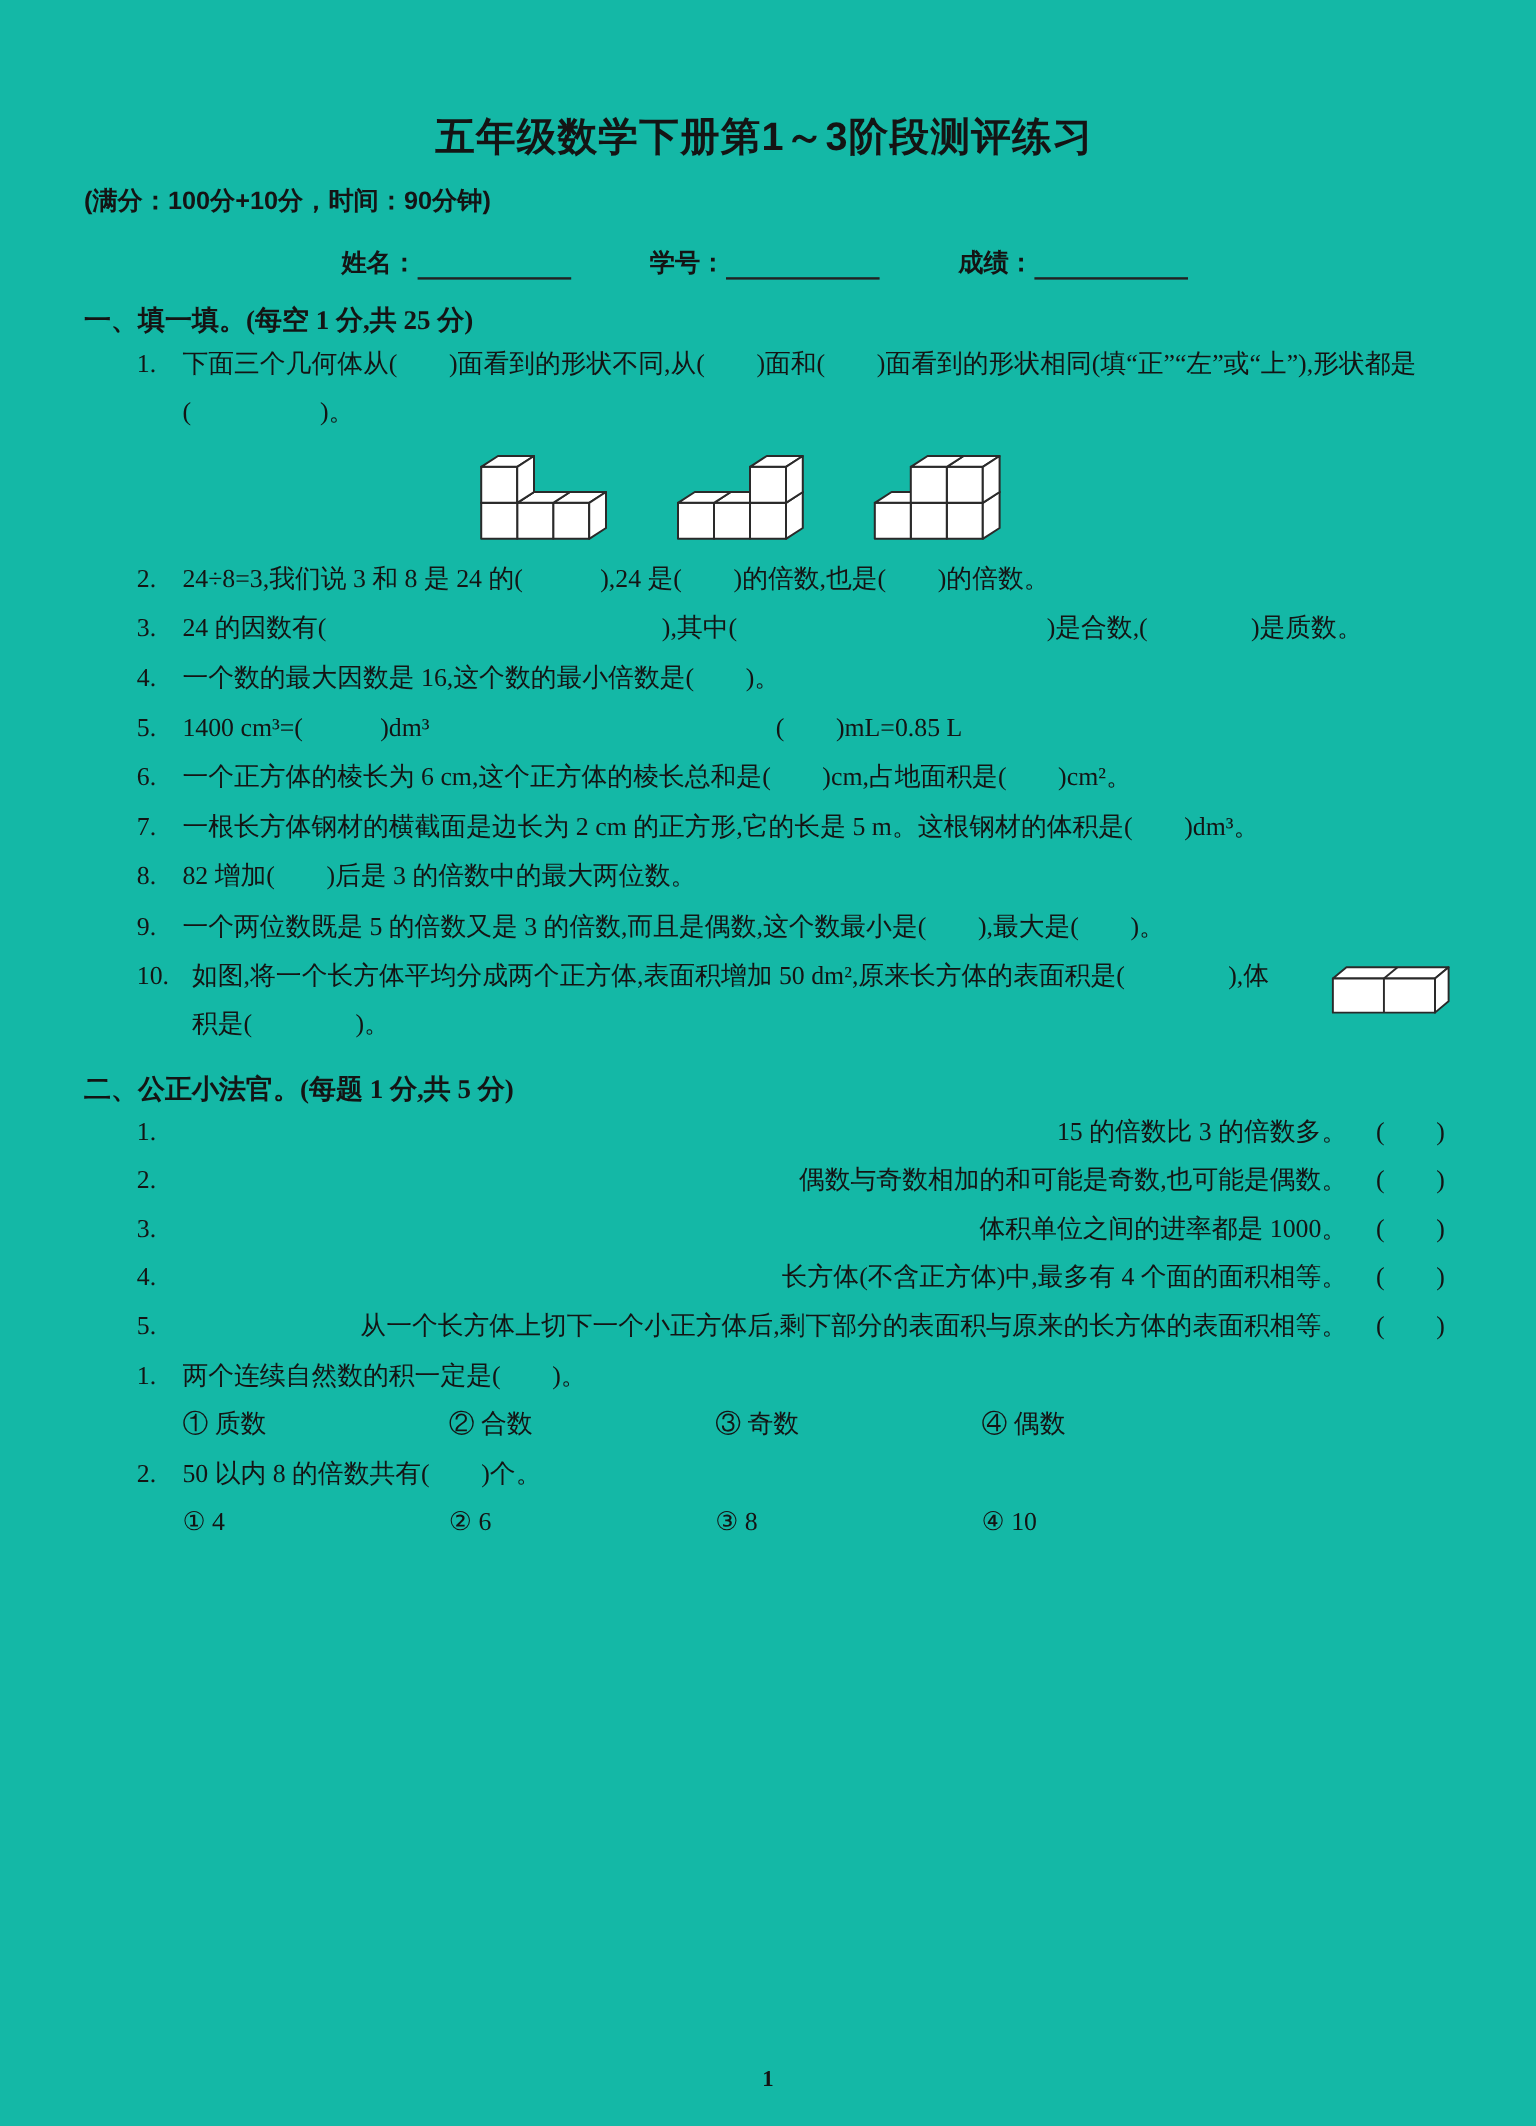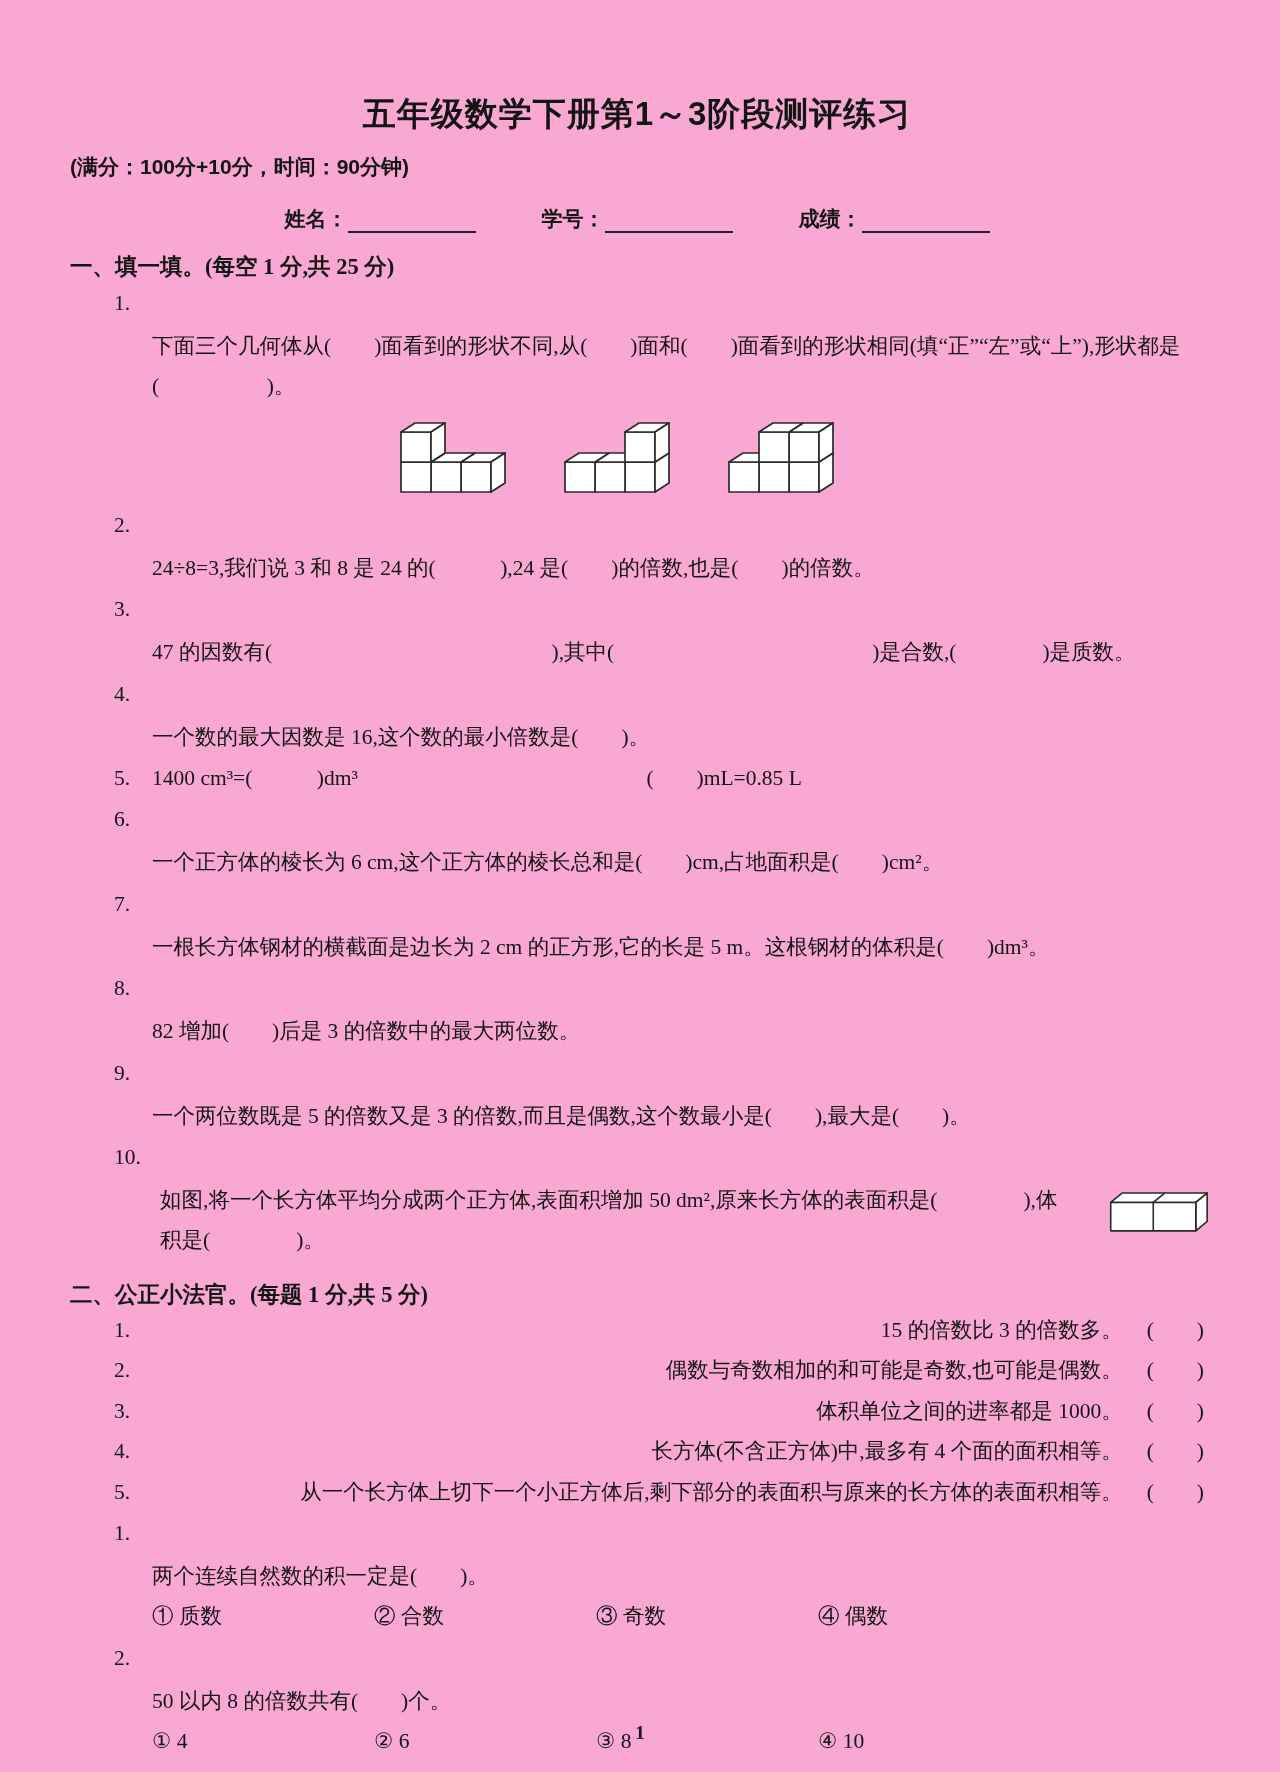--- a/index.html
+++ b/index.html
@@ -7,21 +7,21 @@
   body {
     width:1280px; height:1772px;
     color:#141414;
     font-family:"Liberation Serif","DejaVu Serif",serif;
   }
   .page {
     position:relative;
     width:1280px; height:1772px;
     padding:58px 76px 12px 70px;
     overflow:hidden;
-    background:#f9a8d4;
+    background:#14b8a6;
   }
   .title {
     text-align:center;
     font-size:33px;
     font-weight:700;
     font-family:"Liberation Sans","DejaVu Sans",sans-serif;
     letter-spacing:1px;
     margin-top:34px;
   }
   .subtitle {
@@ -56,21 +56,21 @@
   .sec-note { font-weight:700; font-family:"Liberation Serif","DejaVu Serif",serif; }
   .question {
     display:flex;
     font-size:21.5px;
     line-height:1.88;
     margin-left:44px;
     margin-top:1px;
   }
   .qnum { flex:0 0 38px; }
   .qnum-wide { flex:0 0 46px; }
-  .qtext { flex:1;margin-top:43px; }
+  .qtext { flex:1; }
   .figures-row {
     display:flex;
     justify-content:center;
     align-items:flex-end;
     gap:26px;
     margin:8px 40px 8px 0;
   }
   .cube-fig { display:block; }
   .cube-fig path { fill:#ffffff; stroke:#2a2a2a; stroke-width:1.7; stroke-linejoin:round; }
   .q5-grid {
@@ -183,21 +183,21 @@
     </svg>
   </div>
 
   <div class="question">
     <span class="qnum">2.</span>
     <div class="qtext">24÷8=3,我们说 3 和 8 是 24 的(　　　),24 是(　　)的倍数,也是(　　)的倍数。</div>
   </div>
 
   <div class="question">
     <span class="qnum">3.</span>
-    <div class="qtext">47 的因数有(　　　　　　　　　　　　　),其中(　　　　　　　　　　　　)是合数,(　　　　)是质数。</div>
+    <div class="qtext">24 的因数有(　　　　　　　　　　　　　),其中(　　　　　　　　　　　　)是合数,(　　　　)是质数。</div>
   </div>
 
   <div class="question">
     <span class="qnum">4.</span>
     <div class="qtext">一个数的最大因数是 16,这个数的最小倍数是(　　)。</div>
   </div>
 
   <div class="question">
     <span class="qnum">5.</span>
     <div class="q5-grid">

